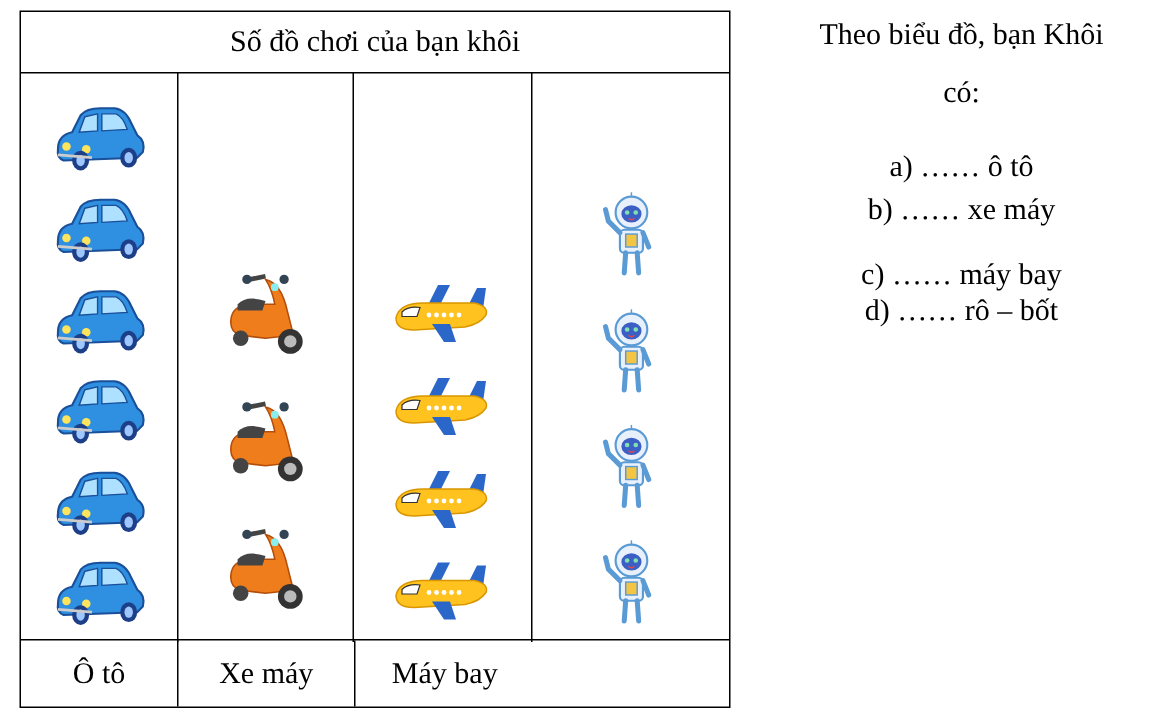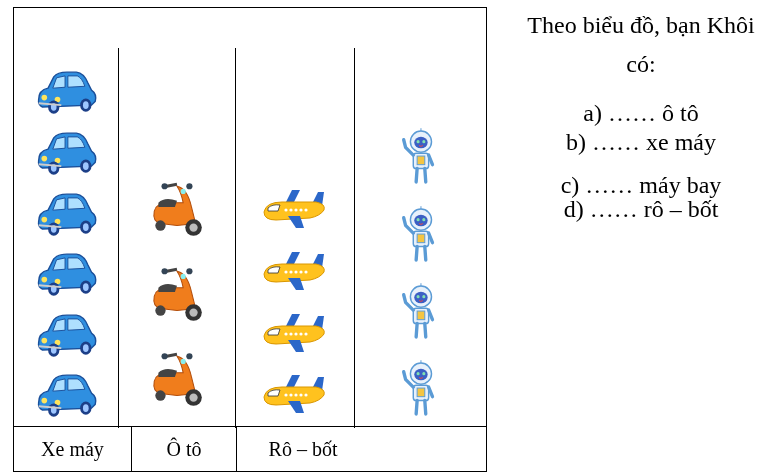--- a/index.html
+++ b/index.html
@@ -9,21 +9,21 @@
          border:1.3px solid #000; box-sizing:border-box; }
   .hdr { position:absolute; left:0; top:0; right:0; height:40px; border-bottom:1.3px solid #000;
          display:flex; align-items:center; justify-content:center; font-size:20px; }
   .cols { position:absolute; left:0; right:0; top:40px; height:380px; display:flex; }
   .col { position:relative; box-sizing:border-box; border-right:1.3px solid #000; height:100%; }
   .col:last-child { border-right:none; }
   .labels { position:absolute; left:0; right:0; bottom:0; height:44px; border-top:1.3px solid #000; display:flex; }
   .lab { box-sizing:border-box; border-right:1.3px solid #000; display:flex; align-items:center; justify-content:center; font-size:20px; }
   .lab:last-child { border-right:none; }
   .ico { position:absolute; left:50%; transform:translateX(-50%); }
-  .q { position:absolute; left:500px; width:282px; text-align:center; font-size:24px; }
+  .q { position:absolute; left:500px; width:282px; text-align:center; font-size:20px; }
 </style>
 </head>
 <body>
 
 <svg width="0" height="0" style="position:absolute">
   <defs>
     <symbol id="car" viewBox="0 0 70 50">
       <path d="M6 34 Q6 24 16 22 L22 10 Q26 5 36 5 L46 5 Q54 6 58 16 L62 24 Q68 28 66 36 L62 40 L10 42 Q5 40 6 34Z" fill="#2f8fe0" stroke="#1a4f9a" stroke-width="1.5"></path>
       <path d="M25 11 L34 9 L34 21 L21 22Z" fill="#aee0ff" stroke="#1a4f9a"></path>
       <path d="M37 9 L47 9 Q52 11 55 20 L37 21Z" fill="#aee0ff" stroke="#1a4f9a"></path>
@@ -69,20 +69,21 @@
       <rect x="22" y="29" width="8" height="9" fill="#f4c542" stroke="#5b9bd5"></rect>
       <path d="M18 28 L10 20 L8 12" stroke="#5b9bd5" stroke-width="3.5" fill="none" stroke-linecap="round"></path>
       <path d="M34 28 L38 38" stroke="#5b9bd5" stroke-width="3.5" stroke-linecap="round"></path>
       <path d="M22 42 L21 56" stroke="#5b9bd5" stroke-width="3.5" stroke-linecap="round"></path>
       <path d="M30 42 L31 56" stroke="#5b9bd5" stroke-width="3.5" stroke-linecap="round"></path>
     </symbol>
   </defs>
 </svg>
 
 <div class="tbl">
+  <div class="hdr">Số đồ chơi của bạn khôi</div>
   <div class="cols">
     <div class="col" style="width:105px">
       <svg class="ico" style="top:19px" width="66" height="48">
           <use href="#car"></use>
         </svg>
       <svg class="ico" style="top:80px" width="66" height="48">
           <use href="#car"></use>
         </svg>
       <svg class="ico" style="top:141px" width="66" height="48">
           <use href="#car"></use>
@@ -131,23 +132,23 @@
         </svg>
       <svg class="ico" style="top:235px" width="48" height="58">
           <use href="#robot"></use>
         </svg>
       <svg class="ico" style="top:312px" width="48" height="58">
           <use href="#robot"></use>
         </svg>
     </div>
   </div>
   <div class="labels">
+    <div class="lab" style="width:105px">Ô tô</div>
     <div class="lab" style="width:118px">Xe máy</div>
-    <div class="lab" style="width:105px">Ô tô</div>
-    <div class="lab" style="width:132px">Rô – bốt</div>
+    <div class="lab" style="width:119px">Máy bay</div>
   </div>
 </div>
 
 <div class="q" style="top:12px">Theo biểu đồ, bạn Khôi</div>
 <div class="q" style="top:51px">có:</div>
 <div class="q" style="top:100px">a) …… ô tô</div>
 <div class="q" style="top:129px">b) …… xe máy</div>
 <div class="q" style="top:172px">c) …… máy bay</div>
 <div class="q" style="top:196px">d) …… rô – bốt</div>
 

